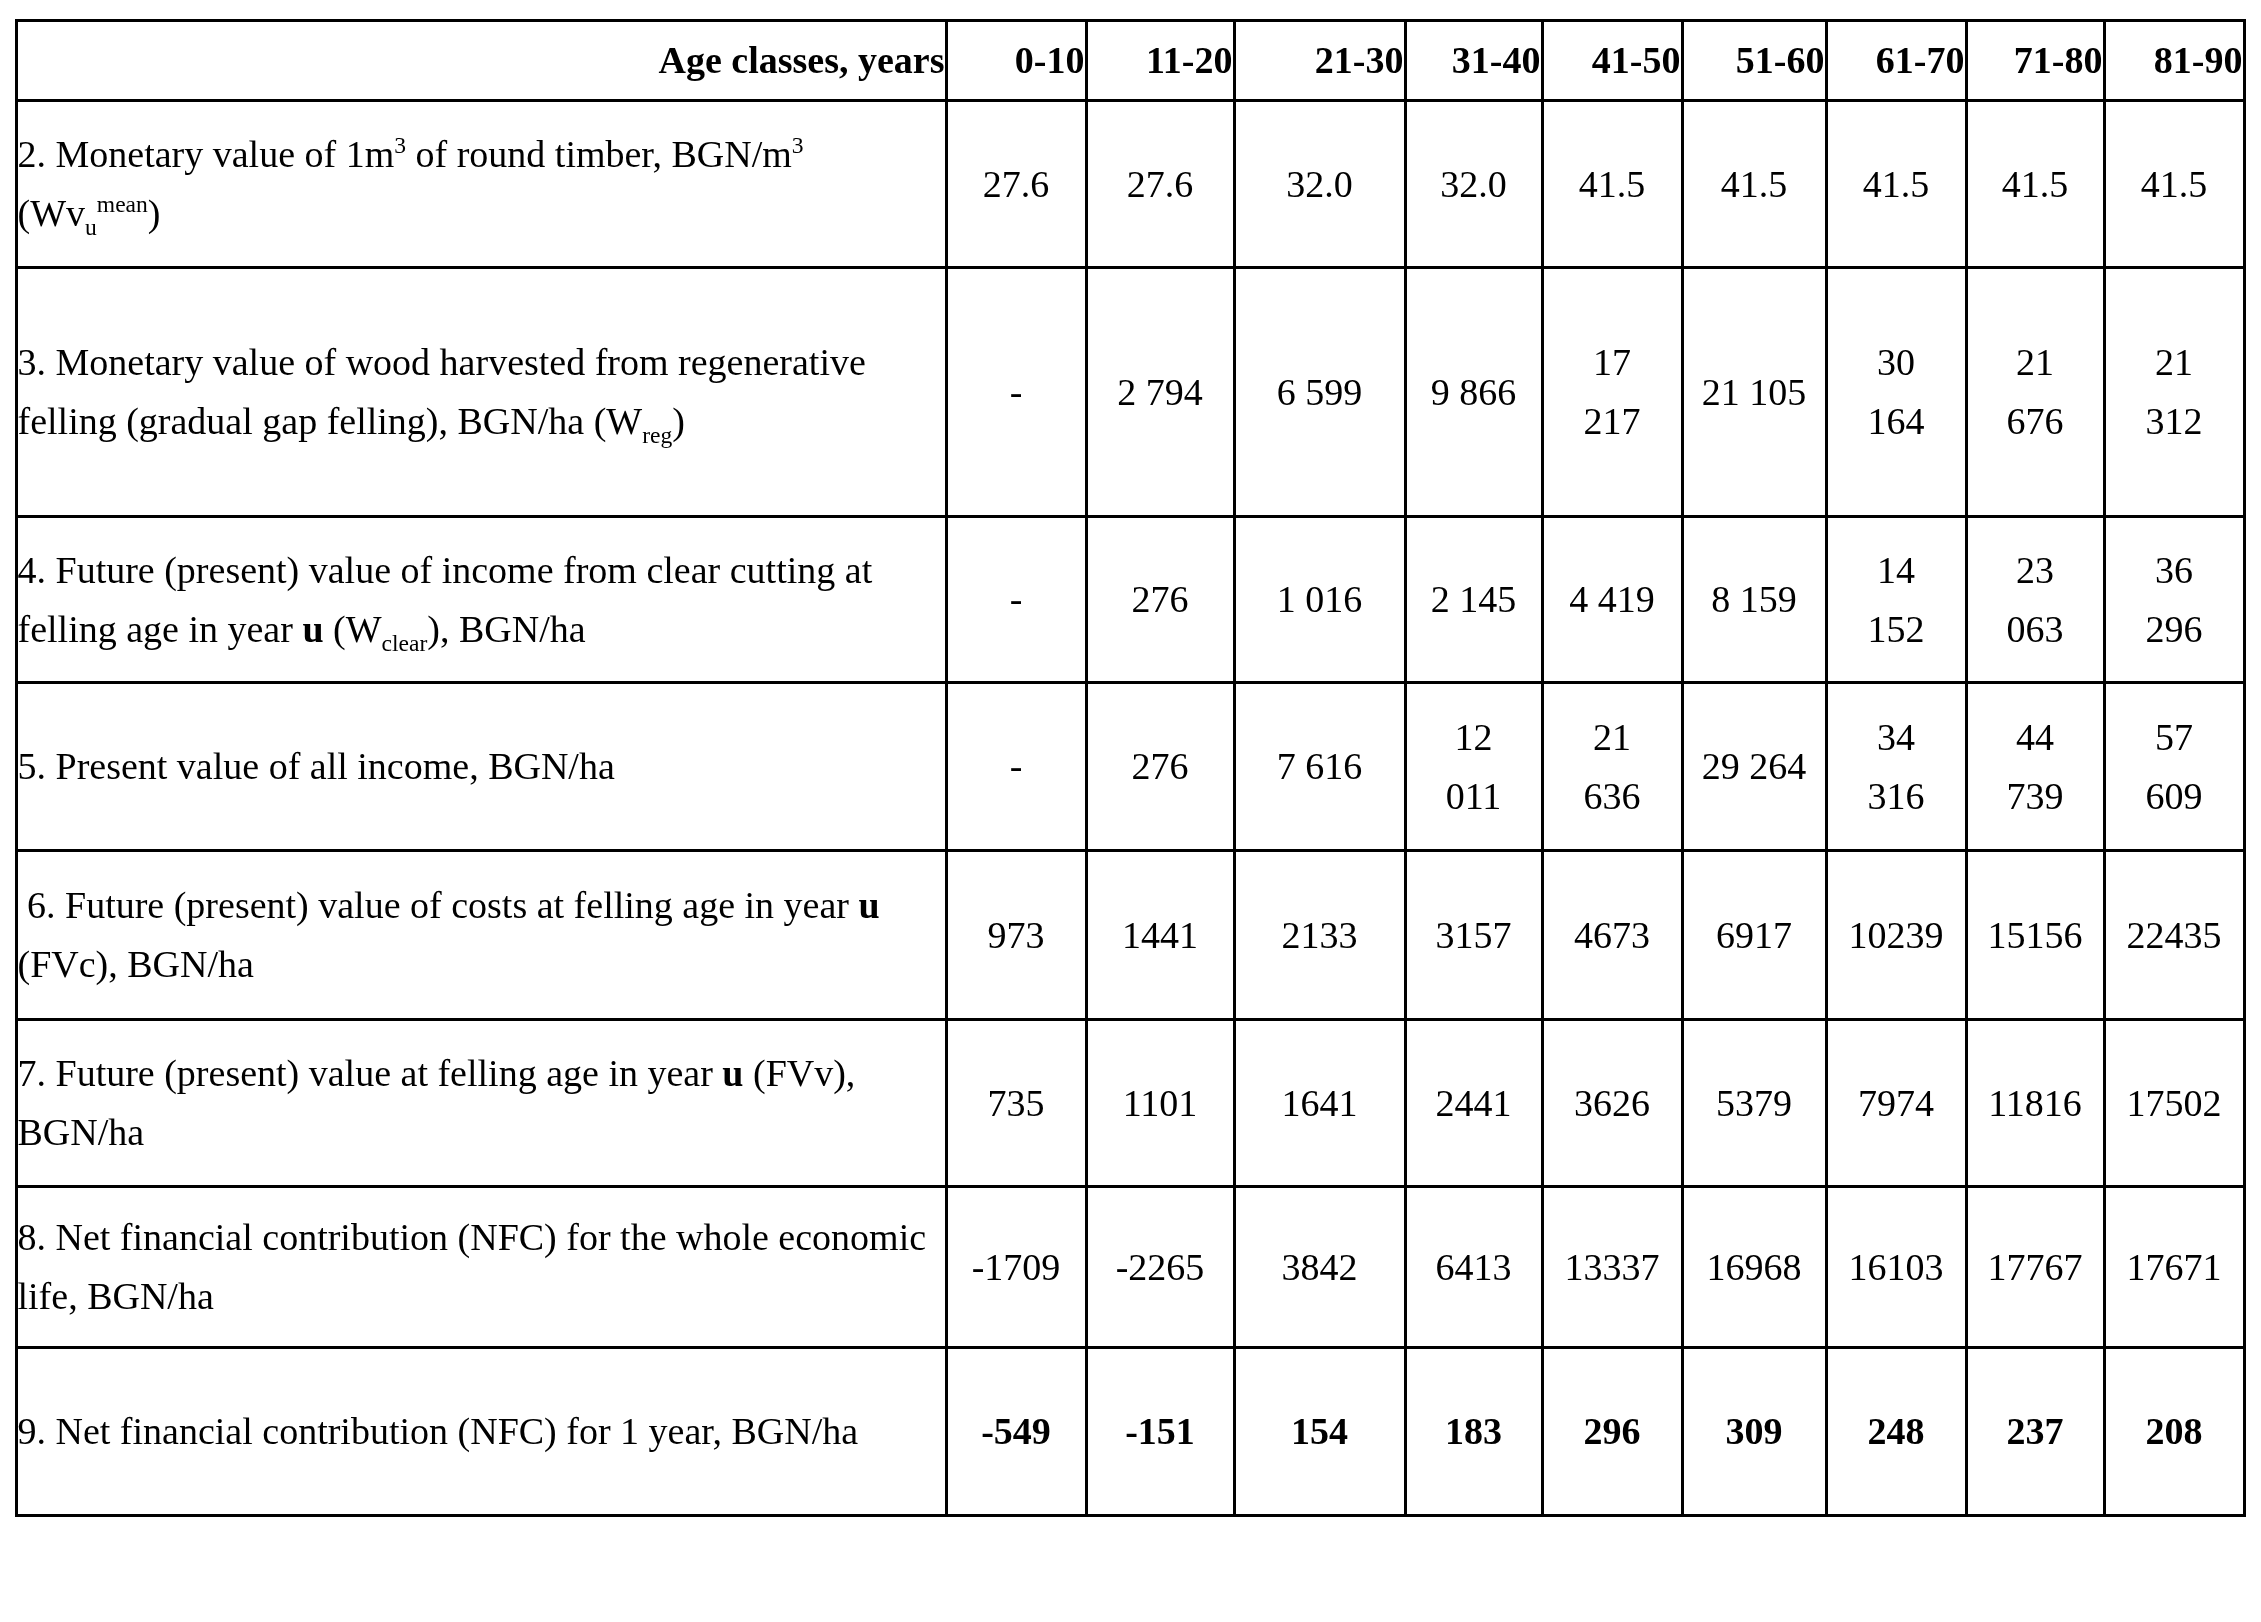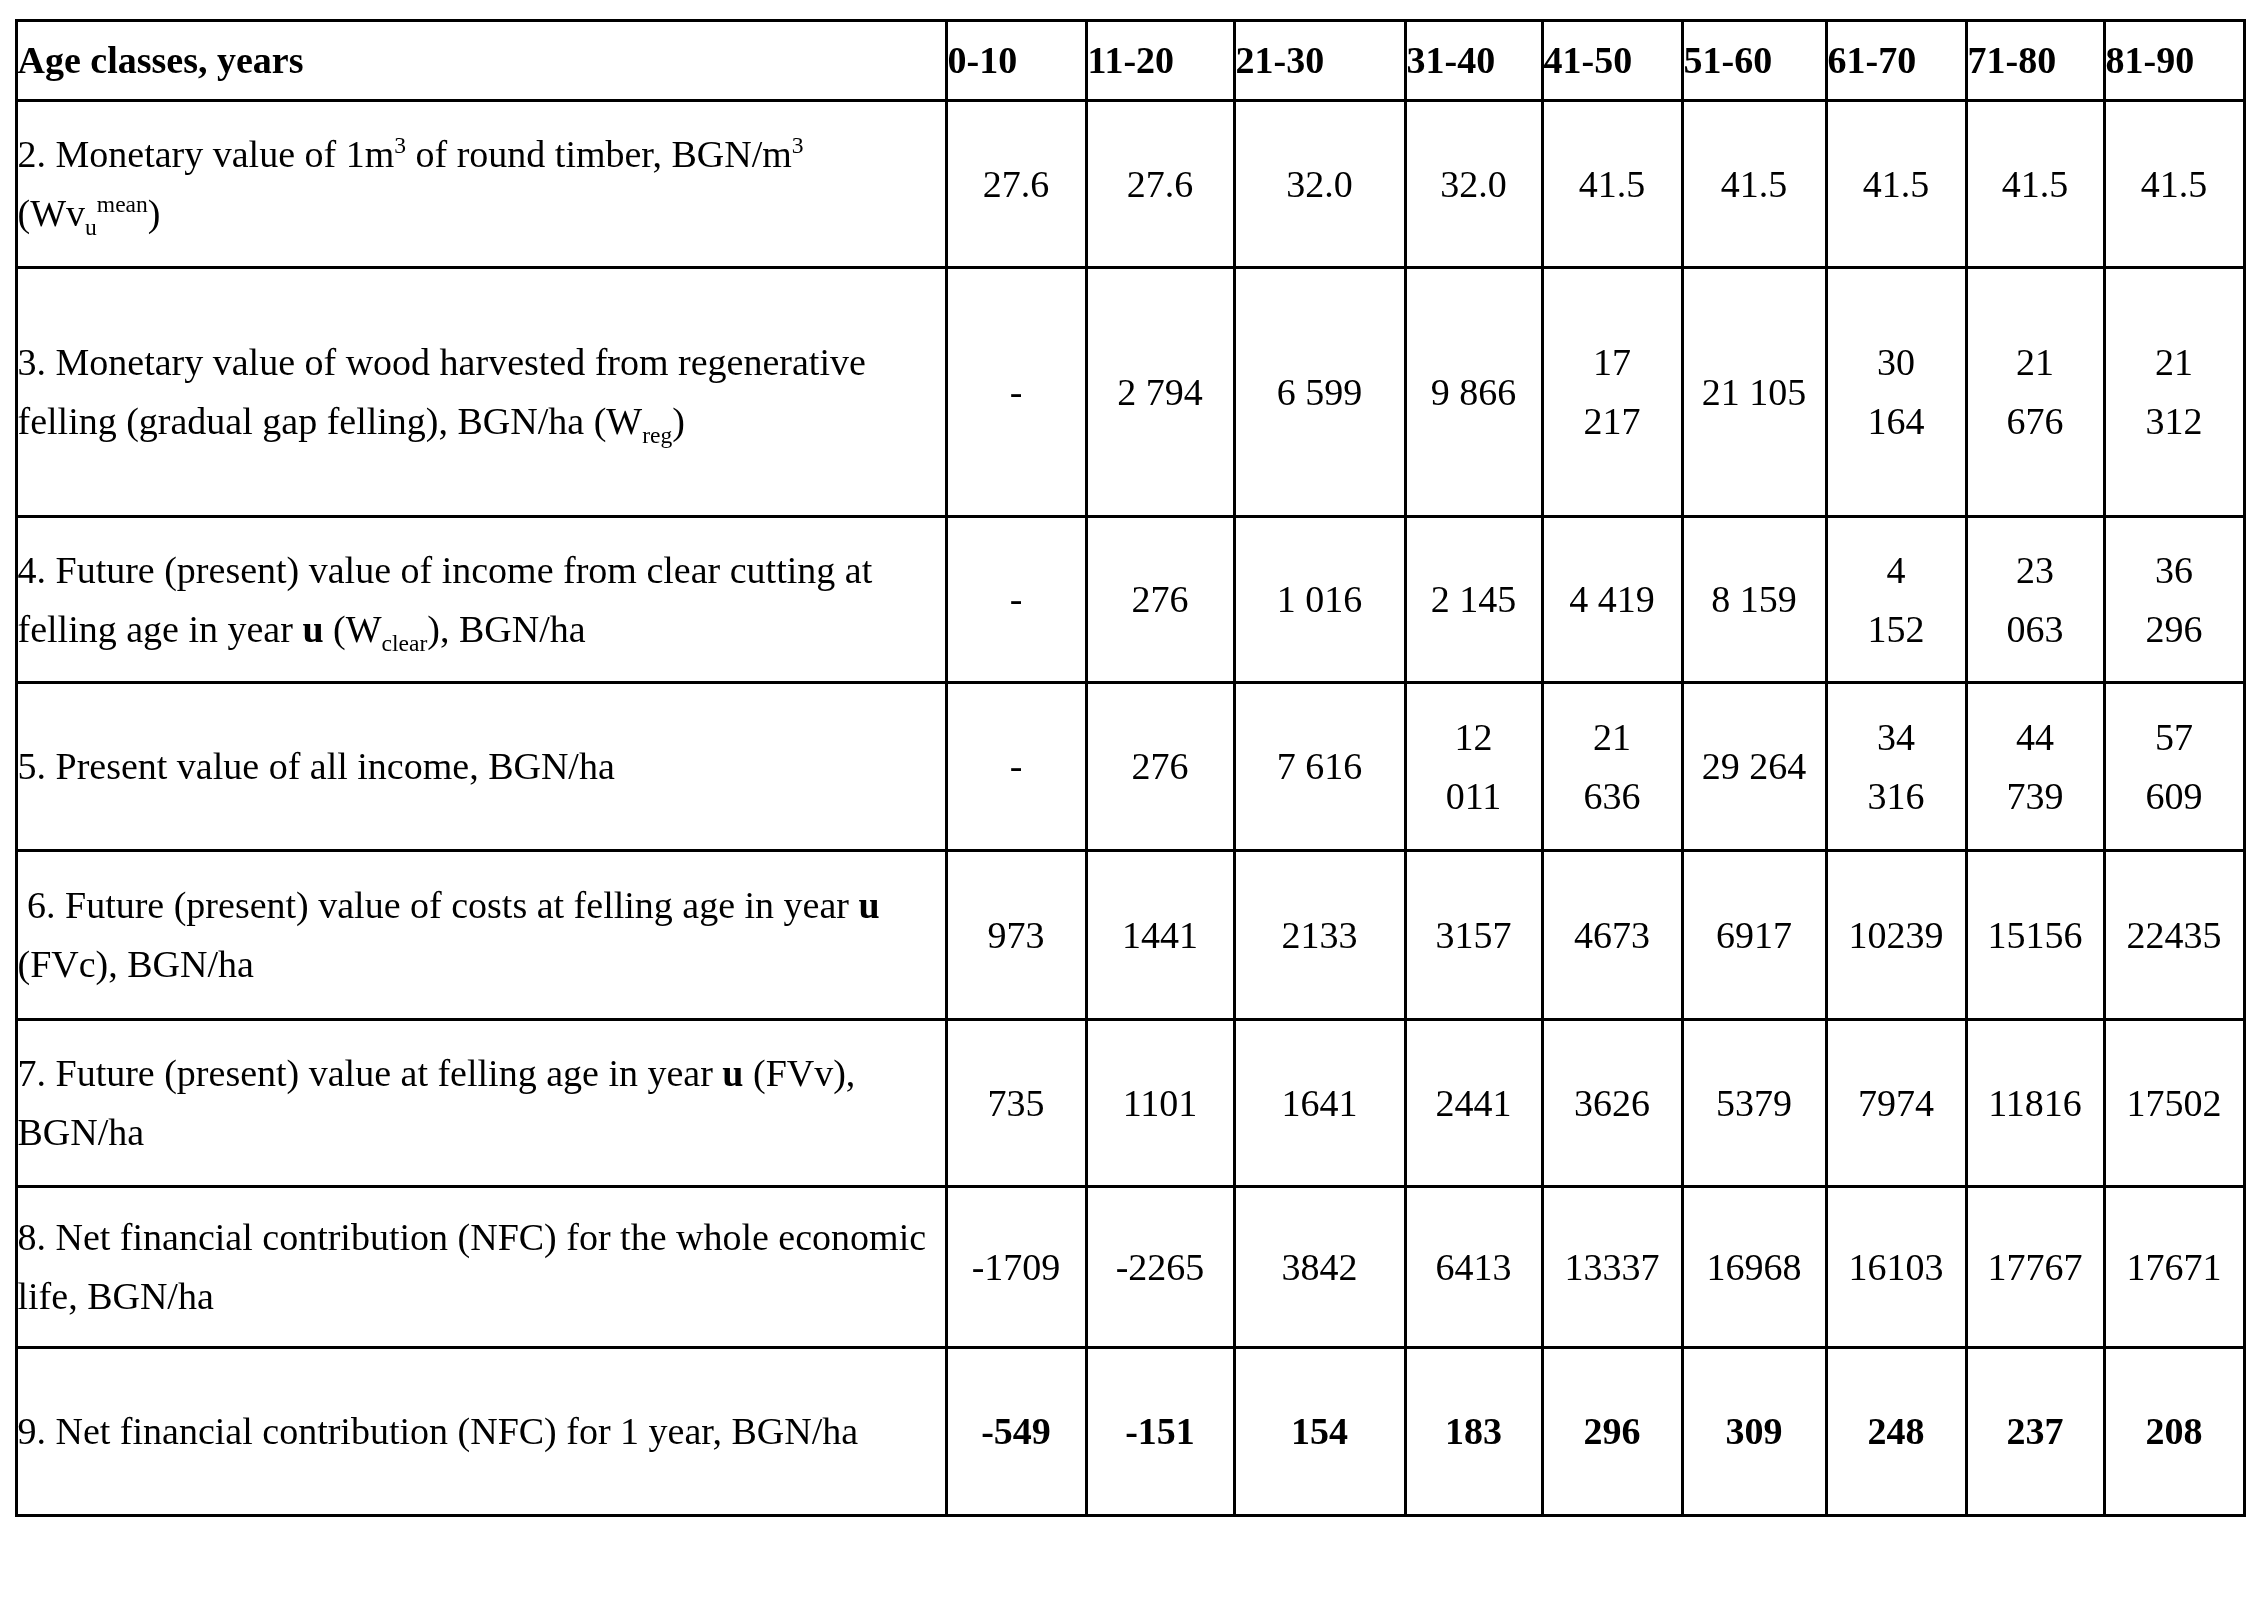--- a/index.html
+++ b/index.html
@@ -2,21 +2,21 @@
 <html style="font-size:9.7px"><head>
 <meta charset="utf-8">
 <style>
   html, body { margin: 0; padding: 0; background: #ffffff; }
   body { width: 2261px; height: 1622px; position: relative; overflow: hidden;
          font-family: "Liberation Serif", "DejaVu Serif", serif; color: #000; }
   table.data { position: absolute; left: 14.5px; top: 19px; width: 2229px;
                border-collapse: collapse; table-layout: fixed; }
   table.data td, table.data th { border: 3.6px solid #000; padding: 0;
                font-size: 38px; line-height: 1.55; vertical-align: middle; }
-  th { font-weight: bold; text-align: left; }
+  th { font-weight: bold; text-align: right; }
   td.label { text-align: left; padding-left: 17px; padding-right: 11px; }
   td.num { text-align: center; }
   td.bold { font-weight: bold; }
   sub, sup { font-size: 0.62em; line-height: 0; }
   .u { font-weight: bold; }
 </style>
 </head>
 <body>
 
 <table class="data">
@@ -74,21 +74,21 @@
   </tr>
 
   <tr style="height:166px">
     <td class="label"><span>4. Future (present) value of income from clear cutting at felling age in year </span><span class="u">u</span><span> (W</span><sub>clear</sub><span>), BGN/ha</span></td>
     <td class="num">-</td>
     <td class="num">276</td>
     <td class="num">1 016</td>
     <td class="num">2 145</td>
     <td class="num">4 419</td>
     <td class="num">8 159</td>
-    <td class="num wrapnum">4 152</td>
+    <td class="num wrapnum">14 152</td>
     <td class="num wrapnum">23 063</td>
     <td class="num wrapnum">36 296</td>
   </tr>
 
   <tr style="height:168px">
     <td class="label">5. Present value of all income, BGN/ha</td>
     <td class="num">-</td>
     <td class="num">276</td>
     <td class="num">7 616</td>
     <td class="num wrapnum">12 011</td>

